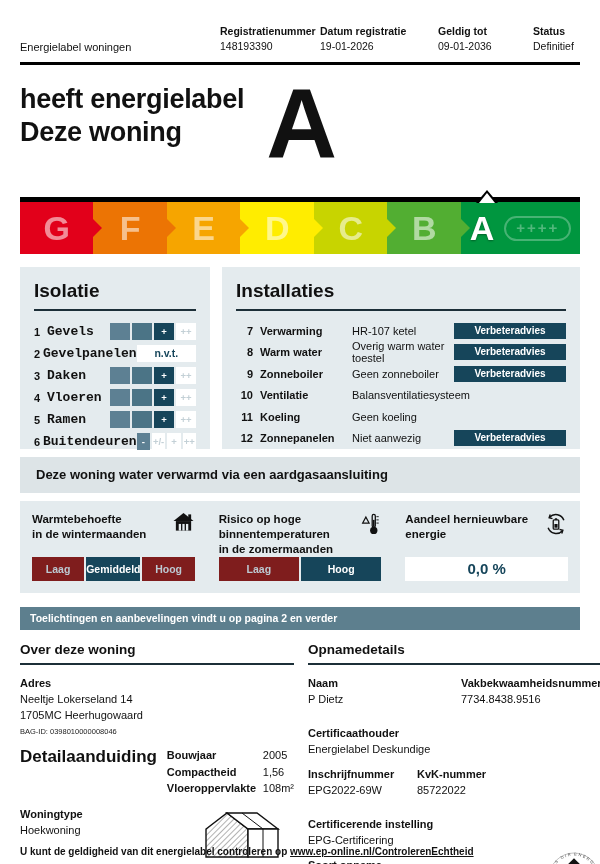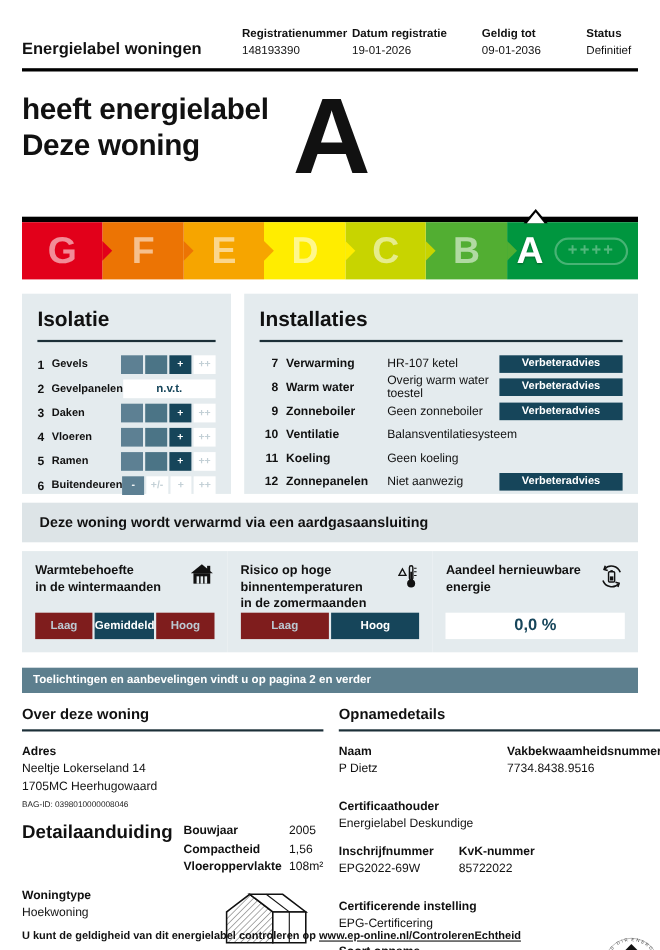--- a/index.html
+++ b/index.html
@@ -1,21 +1,21 @@
 <!DOCTYPE html>
 <html><head>
 <meta charset="utf-8">
 <style>
   * { margin:0; padding:0; box-sizing:border-box; }
   html,body { width:600px; height:864px; background:#fff; font-family:"Liberation Sans", sans-serif; color:#111; overflow:hidden; }
   .page { position:relative; width:600px; height:864px; padding:20px 20px 0; }
 
   
   .hdr { display:flex; align-items:flex-end; padding-top:4px; }
-  .hdr-title { width:200px; font-size:15px; font-weight:bold; padding-bottom:1px; }
+  .hdr-title { width:200px; font-size:11px; font-weight:normal; padding-bottom:1px; }
   .hdr-field { font-size:10.5px; line-height:1.45; }
   .hf1{width:100px} .hf2{width:118px} .hf3{width:95px} .hf4{flex:1}
   .hdr-field .lab { font-weight:bold; }
   .hdr-rule { height:3px; background:#000; margin-top:8px; }
 
   
   .hero { display:flex; align-items:flex-start; margin-top:18px; height:92px; }
   .hero-text { font-size:27px; font-weight:bold; line-height:1.22; letter-spacing:-0.3px; }
   .hero-letter { font-size:98px; font-weight:bold; line-height:0.78; margin-left:22px; margin-top:2px; }
 
@@ -45,21 +45,21 @@
   
   .panels { display:flex; gap:12px; margin-top:13px; }
   .panel { background:#e4ebee; padding:13px 14px; height:182px; }
   .panel h3 { font-size:19px; font-weight:bold; }
   .panel-rule { height:2px; background:#1c2f38; margin:7px 0 12px; }
   .panel-iso { width:190px; }
   .panel-inst { flex:1; }
 
   .iso-row { display:flex; align-items:center; margin-bottom:5px; height:17px; }
   .iso-num { width:13px; font-size:11px; font-weight:bold; }
-  .iso-label { flex:1; font-size:10px; font-weight:bold; }
+  .iso-label { flex:1; font-size:13px; font-weight:bold;font-family:Liberation Mono, monospace; }
   .iso-bar { display:flex; gap:2px; width:86px; }
   .rseg { flex:1; height:17px; line-height:17px; text-align:center; font-size:9.5px; font-weight:bold; }
   .r1 { background:#5d8093; } .r2 { background:#4b7486; }
   .r3 { background:#16455a; color:#fff; }
   .r-e { background:#fff; color:#c3d0d6; }
   .r-min { background:#5d8093; color:#fff; }
   .r-nvt { flex:1; background:#fff; color:#16455a; font-size:10.5px; height:17px; line-height:17px; text-align:center; font-weight:bold; }
 
   .inst-row { display:flex; align-items:center; margin-bottom:6.5px; height:15px; }
   .inst-num { width:17px; text-align:right; margin-right:7px; font-size:11px; font-weight:bold; }
@@ -280,21 +280,21 @@
       </div>
       <div class="inst-row">
         <span class="inst-num">12</span>
         <span class="inst-label">Zonnepanelen</span>
         <span class="inst-value">Niet aanwezig</span>
         <span class="adv-btn">Verbeteradvies</span>
       </div>
     </div>
   </div>
 
-  <div class="gas-banner">Deze woning wordt verwarmd via een aardgasaansluiting</div>
+  <div class="gas-banner">Deze woning water verwarmd via een aardgasaansluiting</div>
 
   <div class="boxes">
 
     <div class="box">
       <div class="box-head">
         <div class="box-title">
           <div>Warmtebehoefte</div>
           <div>in de wintermaanden</div>
         </div>
         <span class="box-icon">

